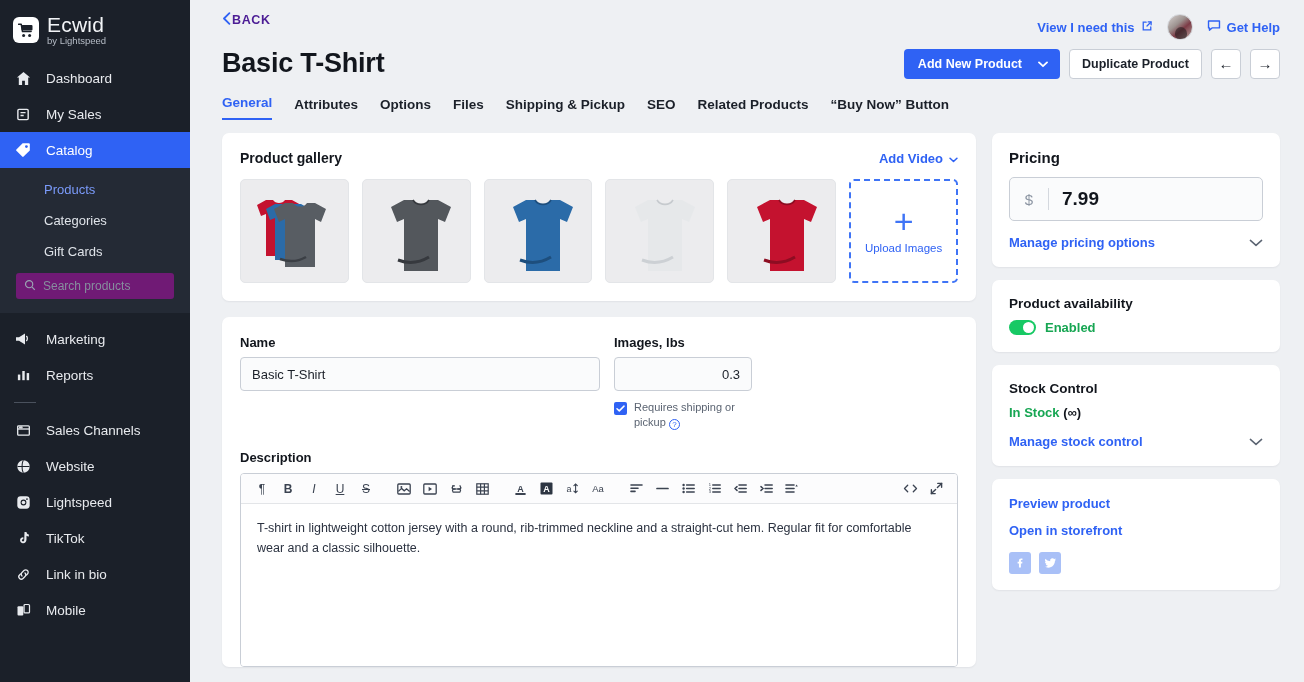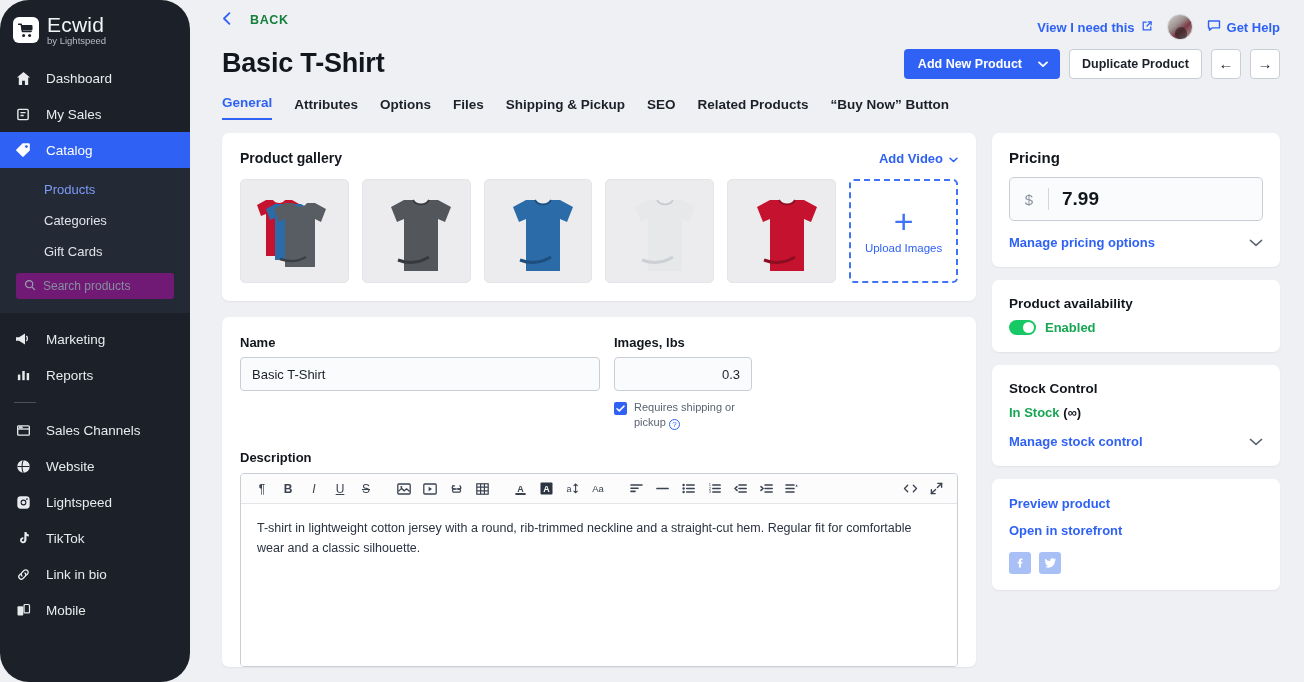--- a/index.html
+++ b/index.html
@@ -10,21 +10,20 @@
     background: #eef0f3;
   }
   .app { display: flex; width: 1304px; height: 682px; }
 
   
   .sidebar {
     width: 190px; min-width: 190px; height: 682px;
     background: #1b2029;
     display: flex; flex-direction: column;
     overflow: hidden;
-    border-radius: 29px;
   }
   .logo-row {
     display: flex; align-items: center; gap: 8px;
     padding: 14px 0 14px 13px;
     height: 60px;
   }
   .logo-mark {
     width: 26px; height: 26px; border-radius: 6px;
     background: #ffffff;
     display: flex; align-items: center; justify-content: center;
@@ -72,22 +71,22 @@
   .nav-gap { height: 8px; }
 
   
   .main {
     flex: 1; height: 682px; background: #eef0f3;
     overflow: hidden; position: relative;
   }
   .topbar { padding: 12px 24px 0 32px; }
   .top-row1 { display: flex; align-items: flex-start; justify-content: space-between; }
   .back-link {
-    display: inline-flex; align-items: center; gap: 19px;
-    color: #15803d; font-size: 12.5px; font-weight: 700; letter-spacing: .6px;
+    display: inline-flex; align-items: center; gap: 1px;
+    color: #4c1d95; font-size: 12.5px; font-weight: 700; letter-spacing: .6px;
     cursor: pointer;
   }
   .top-right-1 { display: flex; align-items: center; gap: 14px; padding-top: 2px; }
   .tr-link {
     color: #2f62f4; font-size: 13px; font-weight: 700;
     display: inline-flex; align-items: center; gap: 6px; cursor: pointer;
   }
   .avatar {
     width: 26px; height: 26px; border-radius: 50%;
     background: linear-gradient(140deg,#d8d2d0 0%,#9d9390 38%,#7c3b46 60%,#b9a9a4 100%);

